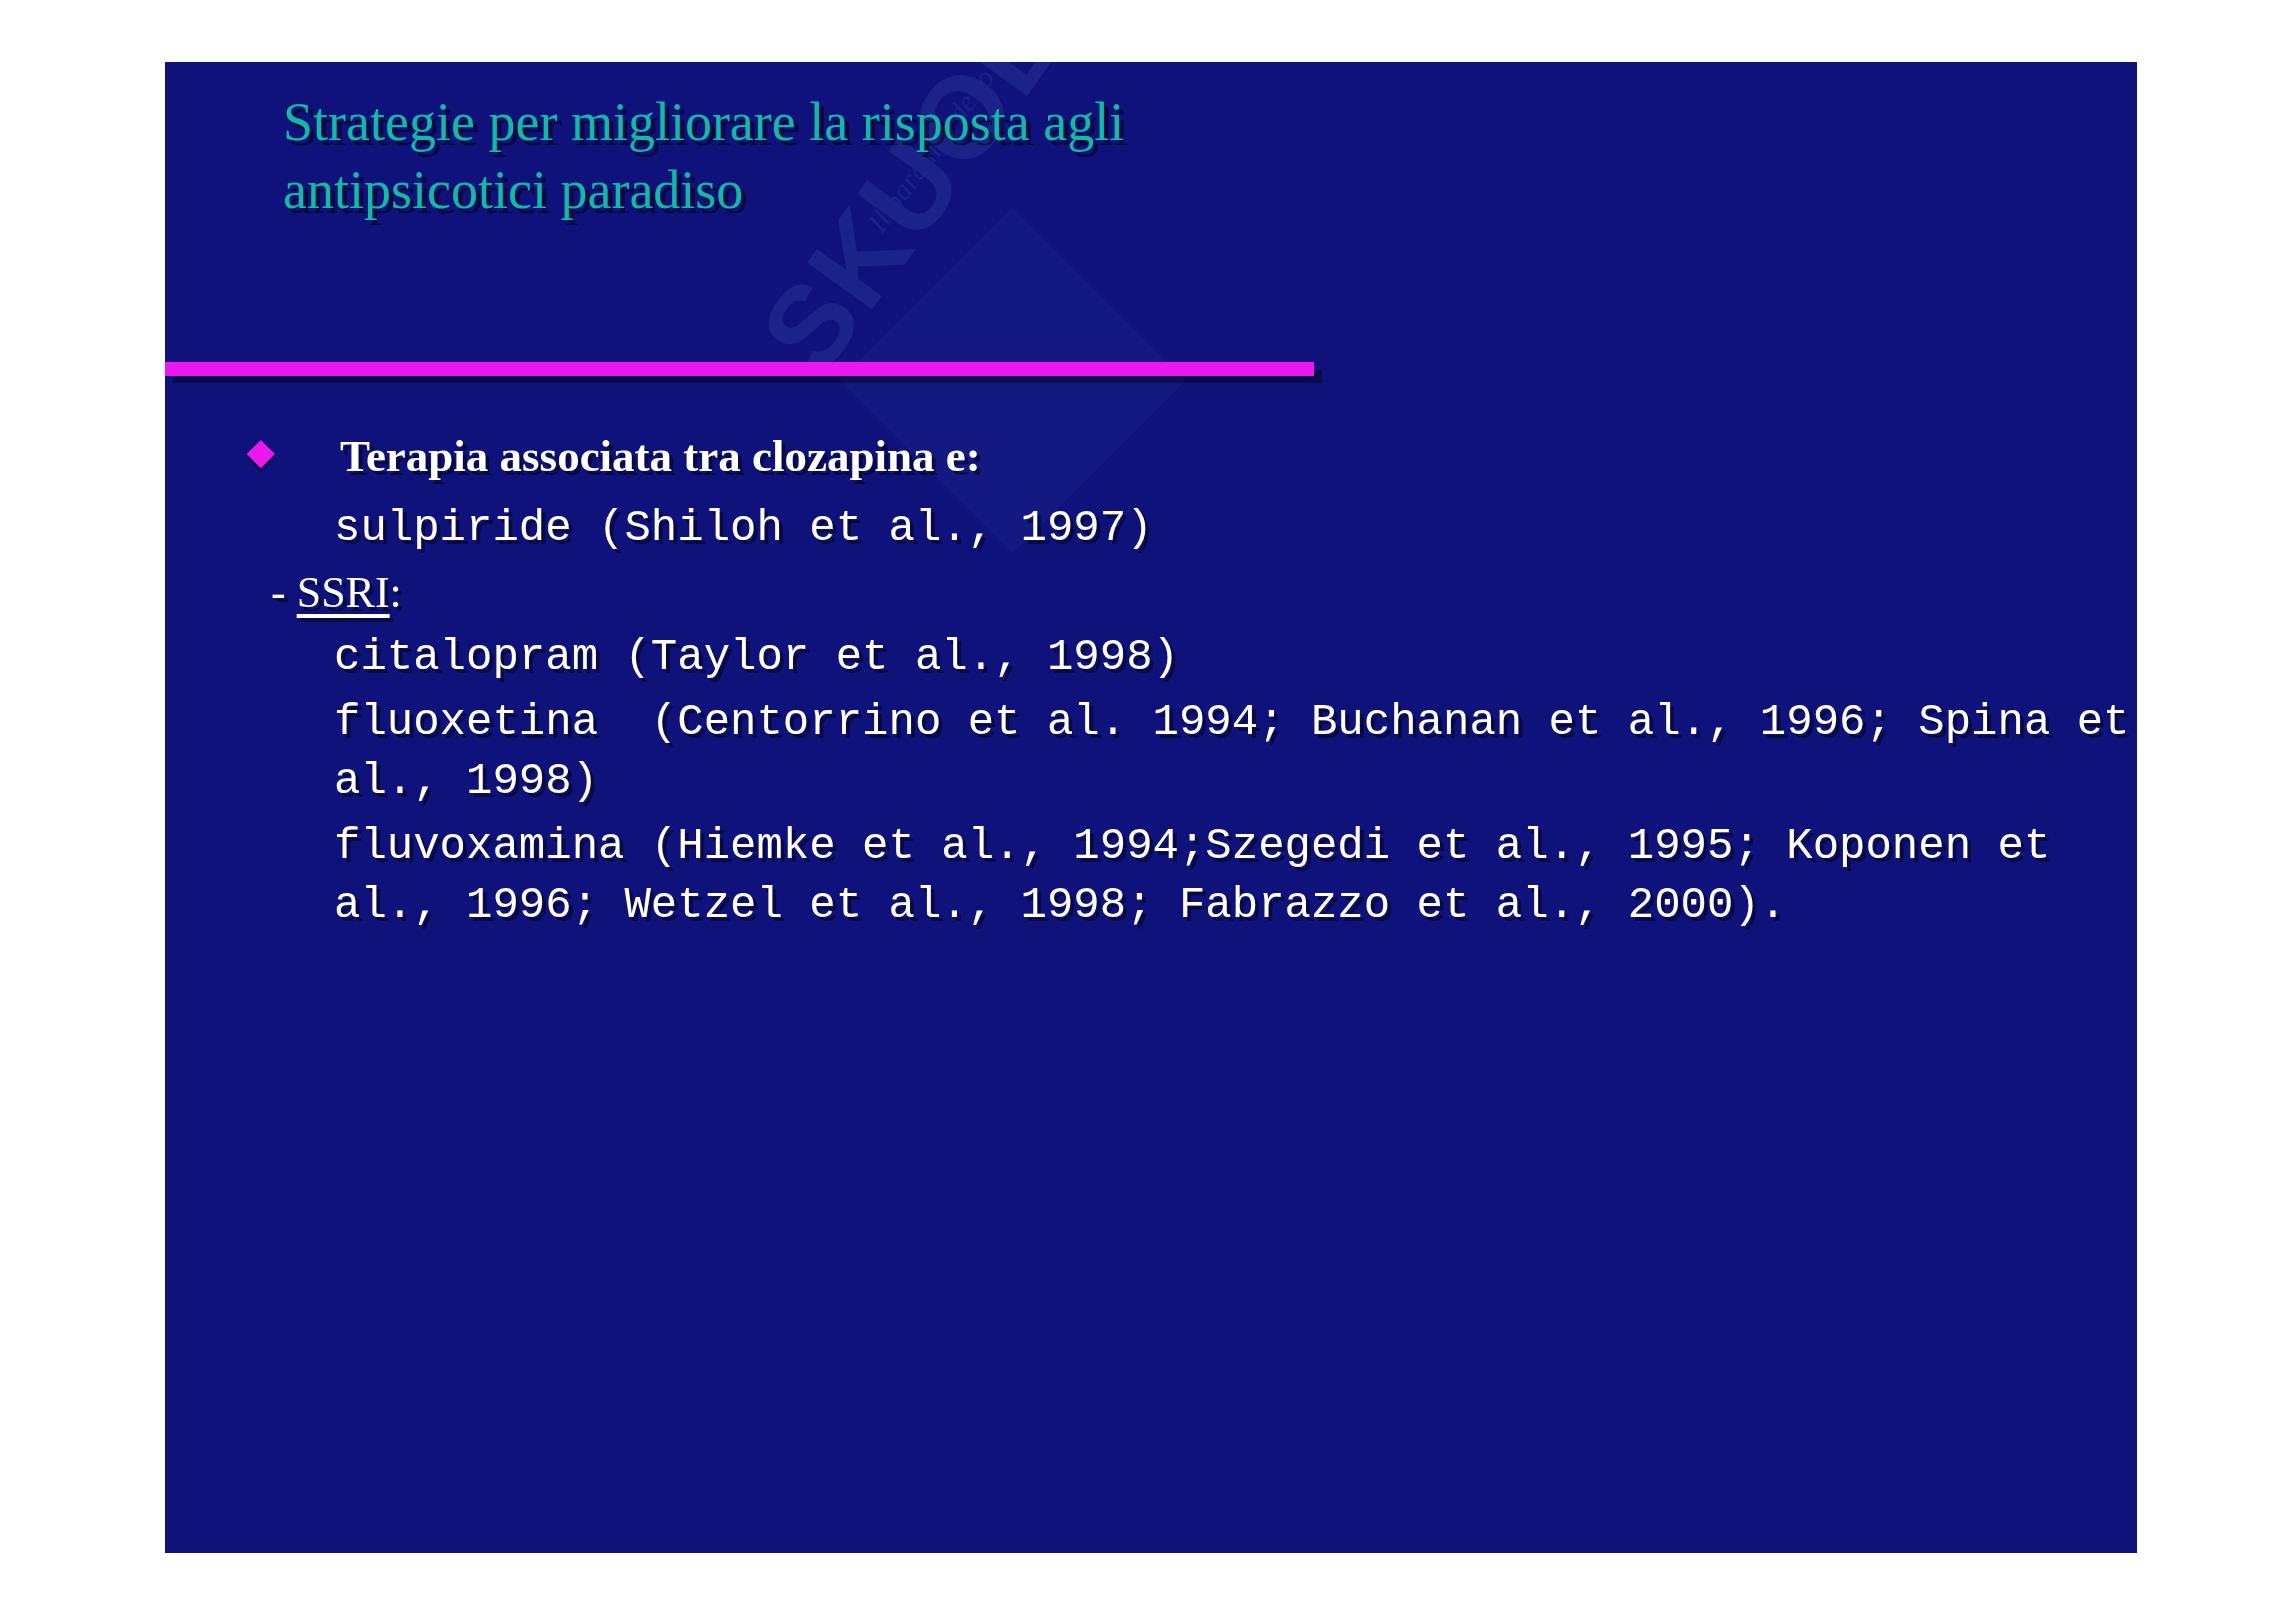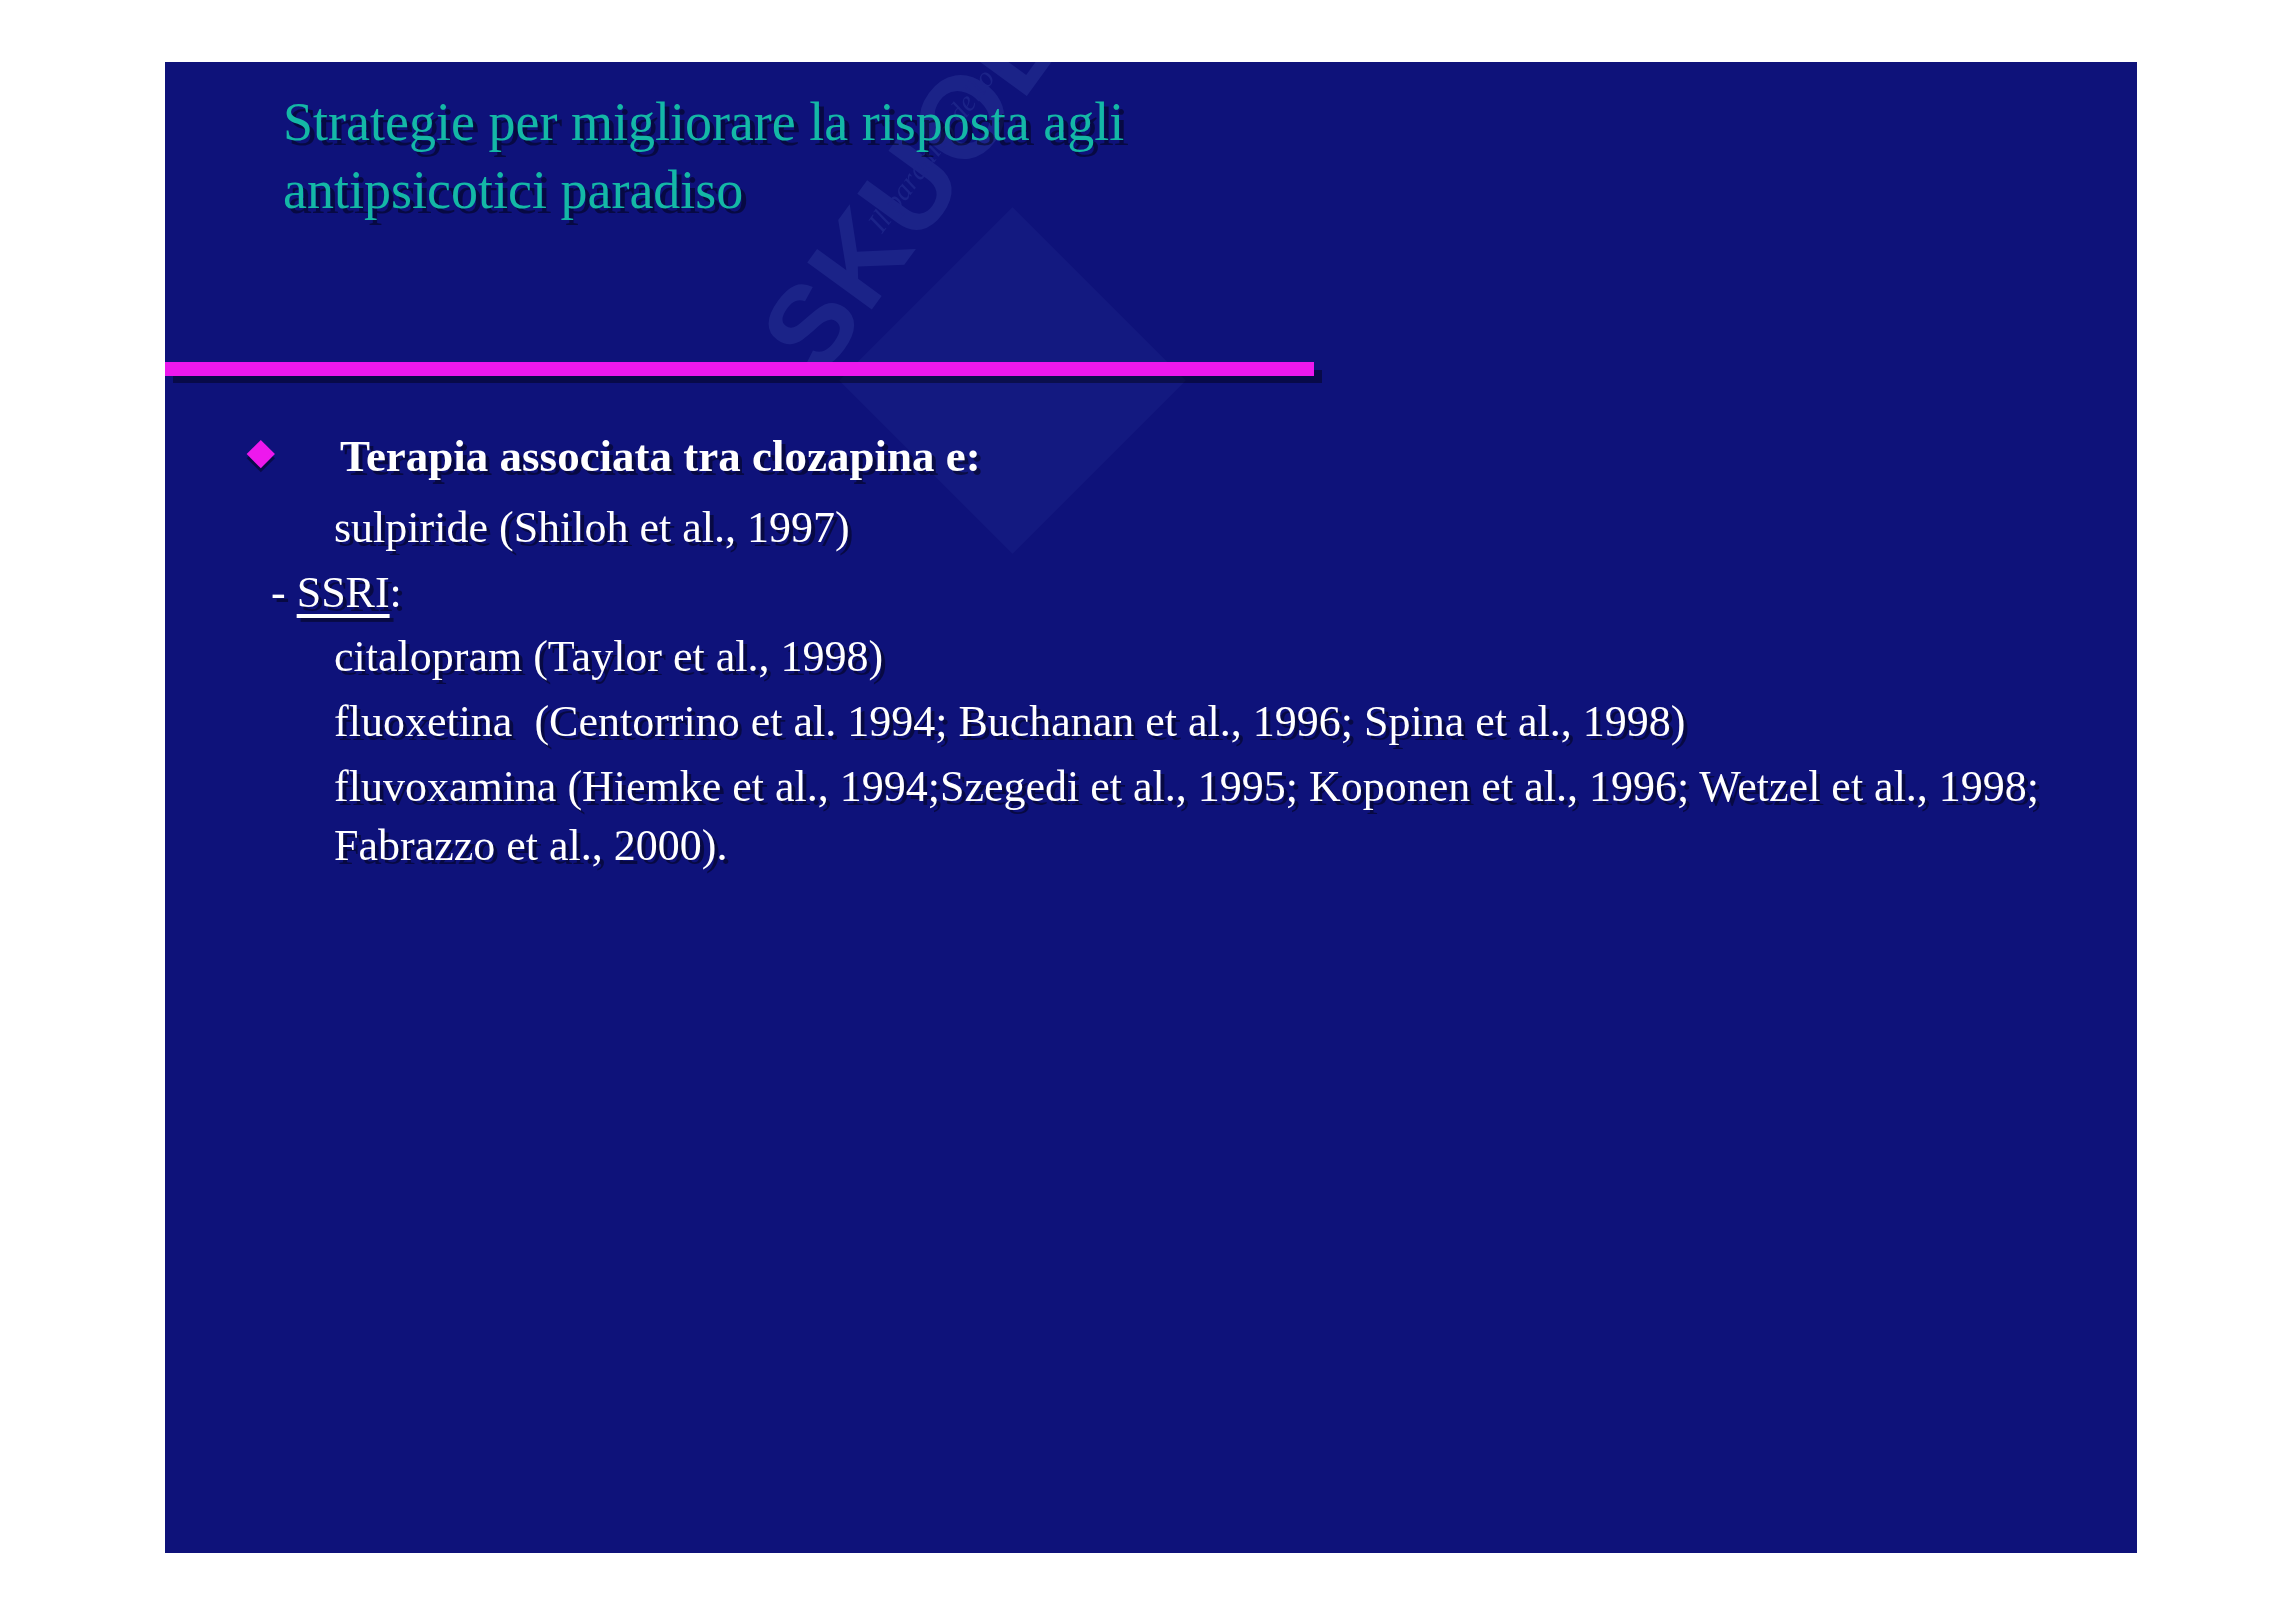--- a/index.html
+++ b/index.html
@@ -162,20 +162,21 @@
     margin-bottom: 5.9px;
   }
   .lvl2 .u { text-decoration: underline; text-underline-offset: 6.9px; }
 
   
   .lvl3 {
     padding-left: 110px;
     font-size: 44px;
     line-height: 1.34;
     margin-bottom: 5.9px;
+    font-family: Liberation Mono, monospace;
   }
   .lvl3.wrap { white-space: pre-wrap; }
   .tight { margin-bottom: 6px; }
   .gap-sm { margin-bottom: 9.8px; }
 </style>
 </head>
 <body>
 
 <div id="page">
 

